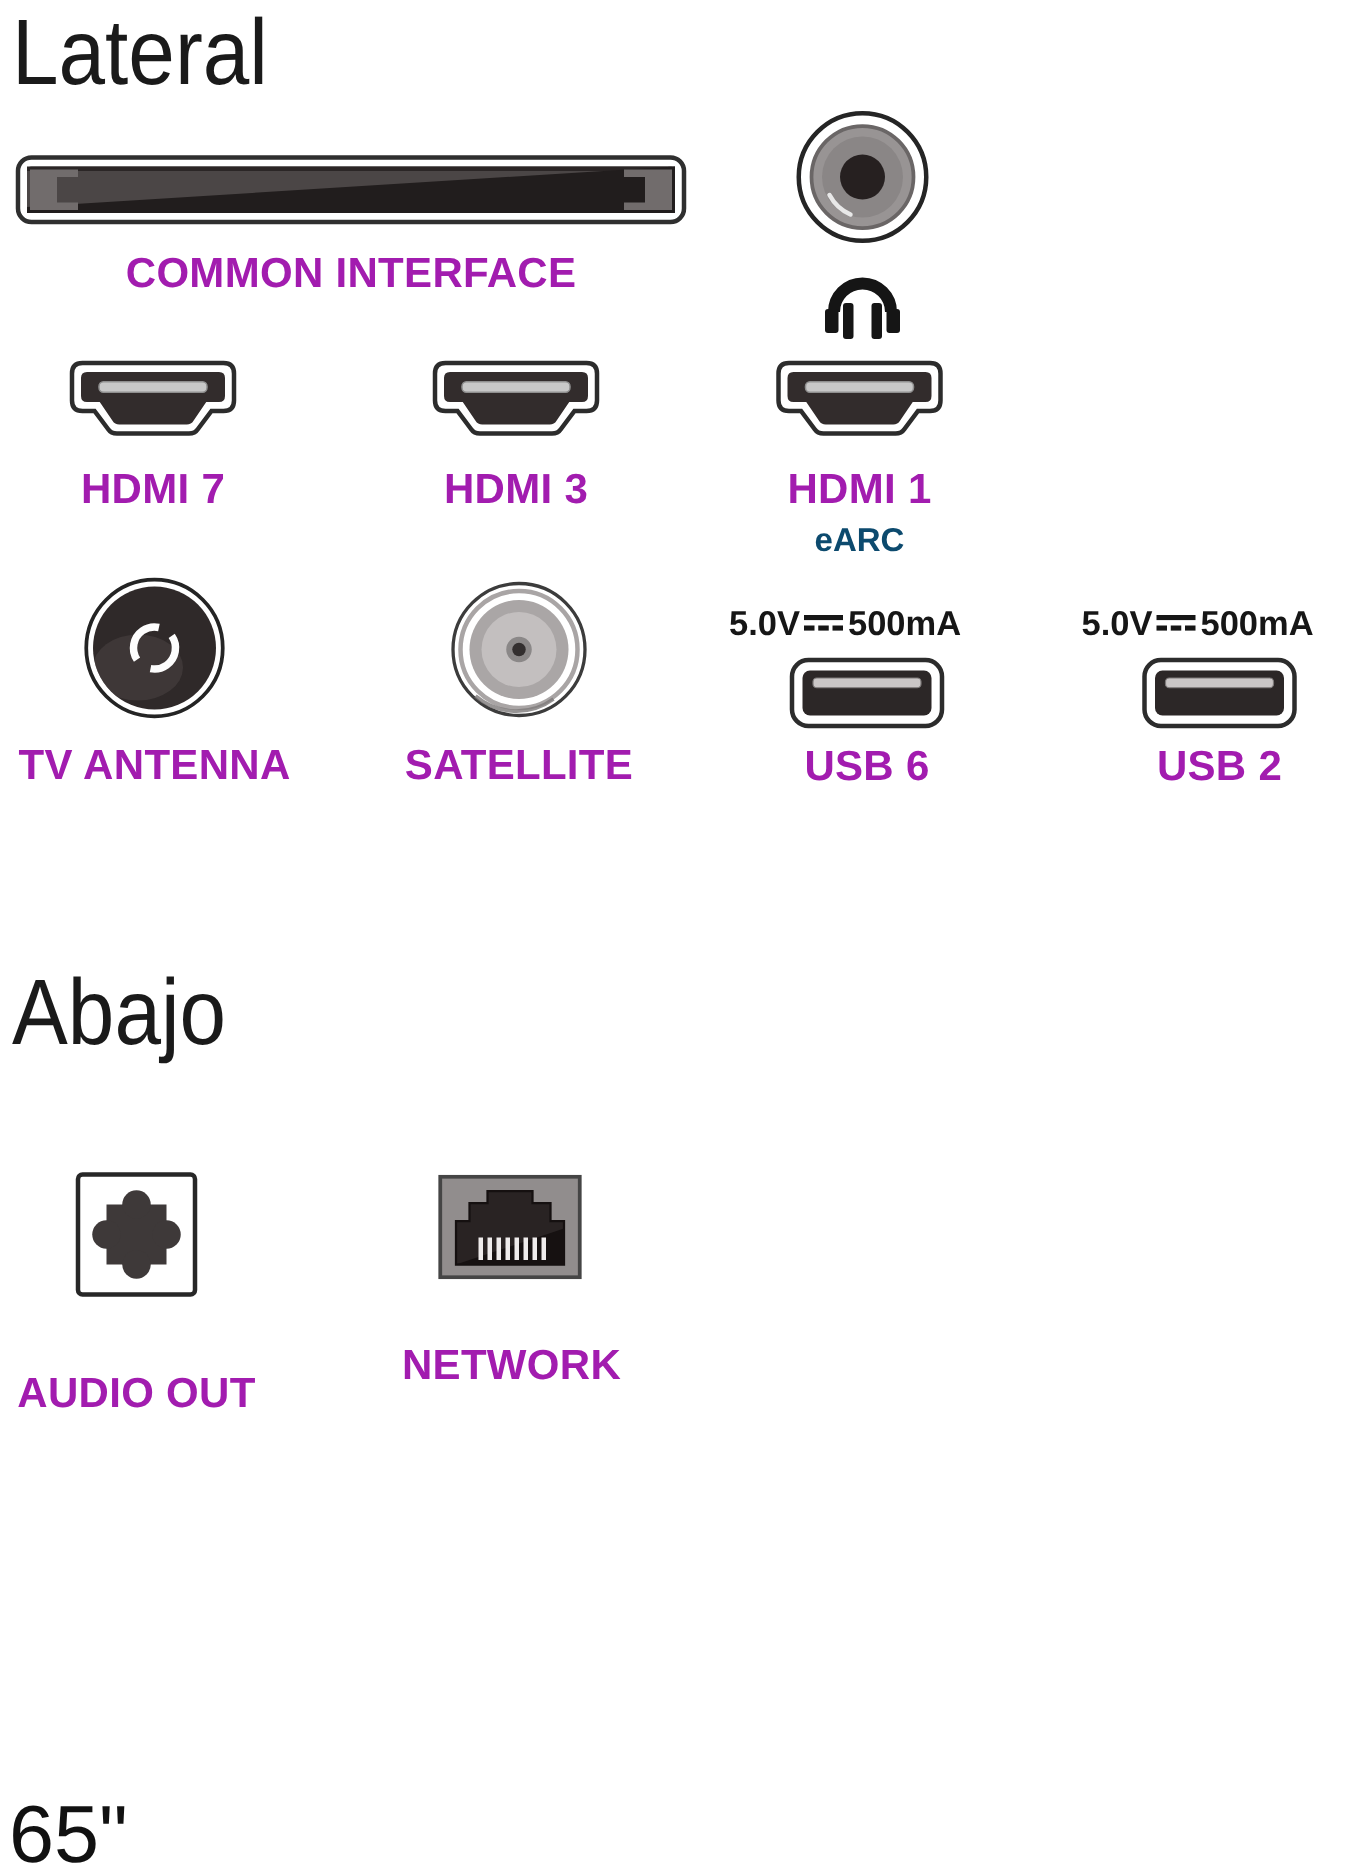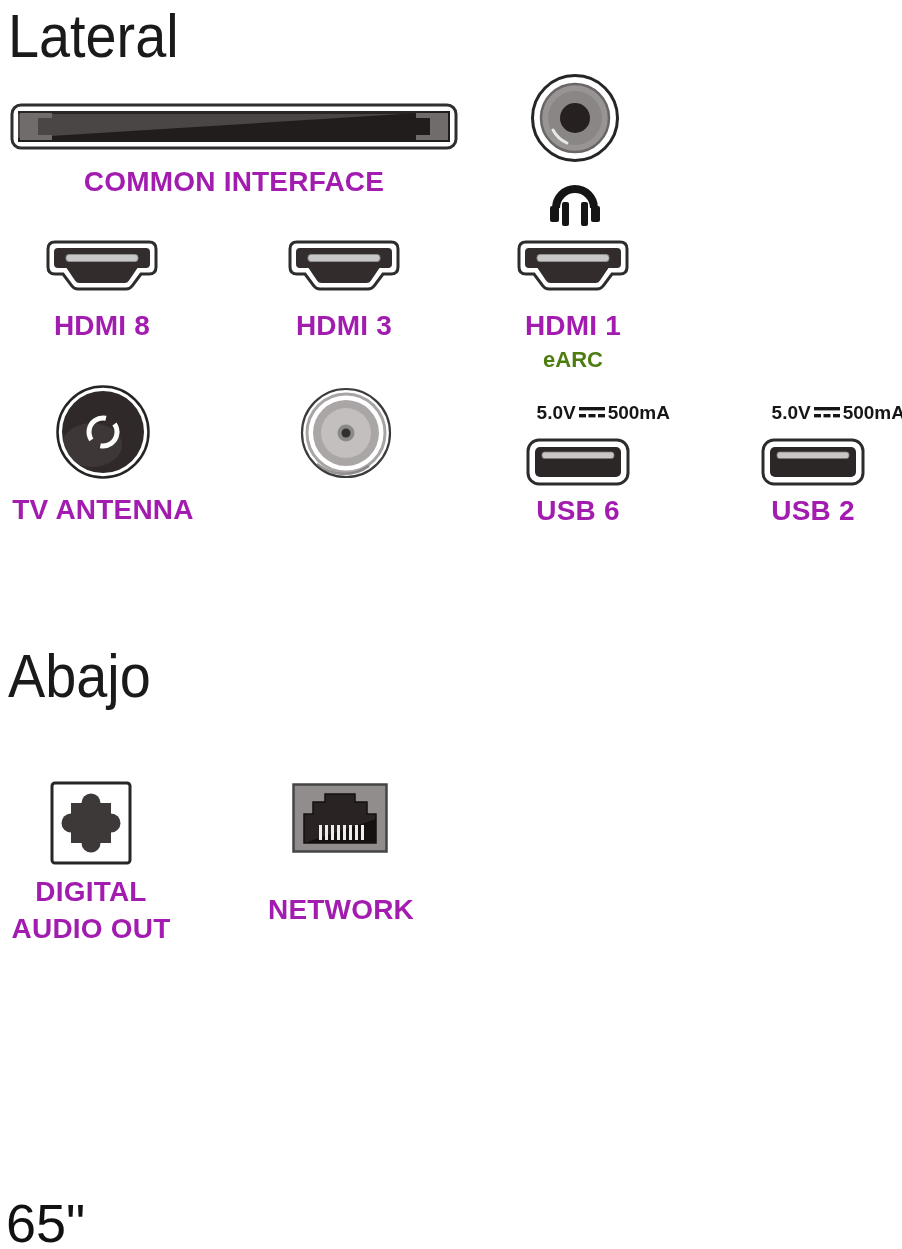--- a/index.html
+++ b/index.html
@@ -13,25 +13,25 @@
   .section-title {
     font-size:62px; font-weight:300; color:#1a1a1a;
     transform:scaleX(.9); transform-origin:left top; letter-spacing:0;
     white-space:nowrap;
   }
   .port-label {
     font-weight:bold; font-size:28px; color:#a21caf; text-align:center;
     letter-spacing:.2px; white-space:nowrap;
   }
   .port-sublabel {
-    font-weight:bold; font-size:22px; color:#4d7c0f; text-align:center;
+    font-weight:bold; font-size:22px; color:#0c4a6e; text-align:center;
     white-space:nowrap;
   }
   .rating {
-    font-weight:bold; font-size:19px; color:#161616; text-align:right;
+    font-weight:bold; font-size:23px; color:#161616; text-align:left;
     white-space:nowrap;
   }
   .rating svg { vertical-align:middle; margin:0 1px 4px 1px; }
   .size-label {
     font-size:54px; font-weight:400; color:#111; white-space:nowrap;
   }
 </style>
 </head>
 <body>
 
@@ -64,21 +64,21 @@
     <rect x="19" y="30" width="7" height="24" rx="2" fill="#151515"></rect>
     <rect x="48" y="34" width="9" height="16" rx="2" fill="#151515"></rect>
     <rect x="38" y="30" width="7" height="24" rx="2" fill="#151515"></rect>
   </svg>
 
   <svg class="abs" style="left:44px; top:239px;" width="116" height="58" viewBox="0 0 116 58">
     <path d="M11,3 H105 Q112,3 112,10 V28 Q112,35 105,35 H97 L88,47 Q86,50 82,50 H34 Q30,50 28,47 L19,35 H11 Q4,35 4,28 V10 Q4,3 11,3 Z" fill="#ffffff" stroke="#2c2c2c" stroke-width="3"></path>
     <path d="M14,9 H102 Q106,9 106,13 V25 Q106,29 102,29 H93.5 L85,41.5 Q83.5,44 80.5,44 H35.5 Q32.5,44 31,41.5 L22.5,29 H14 Q10,29 10,25 V13 Q10,9 14,9 Z" fill="#322c2c"></path>
     <rect x="22" y="15.5" width="72" height="7" rx="3" fill="#c8c8c8" stroke="#8f8f8f" stroke-width="1"></rect>
   </svg>
-  <div class="abs port-label" style="left:44px; top:310px; width:116px;">HDMI 8</div>
+  <div class="abs port-label" style="left:44px; top:310px; width:116px;">HDMI 7</div>
 
   <svg class="abs" style="left:286px; top:239px;" width="116" height="58" viewBox="0 0 116 58">
     <path d="M11,3 H105 Q112,3 112,10 V28 Q112,35 105,35 H97 L88,47 Q86,50 82,50 H34 Q30,50 28,47 L19,35 H11 Q4,35 4,28 V10 Q4,3 11,3 Z" fill="#ffffff" stroke="#2c2c2c" stroke-width="3"></path>
     <path d="M14,9 H102 Q106,9 106,13 V25 Q106,29 102,29 H93.5 L85,41.5 Q83.5,44 80.5,44 H35.5 Q32.5,44 31,41.5 L22.5,29 H14 Q10,29 10,25 V13 Q10,9 14,9 Z" fill="#322c2c"></path>
     <rect x="22" y="15.5" width="72" height="7" rx="3" fill="#c8c8c8" stroke="#8f8f8f" stroke-width="1"></rect>
   </svg>
   <div class="abs port-label" style="left:286px; top:310px; width:116px;">HDMI 3</div>
 
   <svg class="abs" style="left:515px; top:239px;" width="116" height="58" viewBox="0 0 116 58">
     <path d="M11,3 H105 Q112,3 112,10 V28 Q112,35 105,35 H97 L88,47 Q86,50 82,50 H34 Q30,50 28,47 L19,35 H11 Q4,35 4,28 V10 Q4,3 11,3 Z" fill="#ffffff" stroke="#2c2c2c" stroke-width="3"></path>
@@ -103,20 +103,21 @@
 
   <svg class="abs" style="left:299px; top:386px;" width="94" height="94" viewBox="0 0 94 94">
     <circle cx="47" cy="47" r="44" fill="#ffffff" stroke="#3c3c3c" stroke-width="2.2"></circle>
     <circle cx="47" cy="47" r="39" fill="#ffffff" stroke="#a9a5a5" stroke-width="3"></circle>
     <circle cx="47" cy="47" r="33" fill="#aaa6a6"></circle>
     <circle cx="47" cy="47" r="25" fill="#c3bfbf"></circle>
     <circle cx="47" cy="47" r="8.5" fill="#8b8888"></circle>
     <circle cx="47" cy="47" r="4.5" fill="#332f2f"></circle>
     <path d="M18,78 A42,42 0 0 0 70,80" fill="none" stroke="#7d7979" stroke-width="2.5" opacity="0.8"></path>
   </svg>
+  <div class="abs port-label" style="left:250px; top:494px; width:192px;">SATELLITE</div>
 
   <div class="abs rating" style="left:486px; top:402px; width:184px;">
     <span>5.0V</span><svg width="30" height="16" viewBox="0 0 30 16">
         <rect x="2" y="3" width="26" height="3.4" fill="#161616"></rect>
         <rect x="2" y="10" width="7" height="3.4" fill="#161616"></rect>
         <rect x="11.5" y="10" width="7" height="3.4" fill="#161616"></rect>
         <rect x="21" y="10" width="7" height="3.4" fill="#161616"></rect>
       </svg><span>500mA</span>
   </div>
   <svg class="abs" style="left:526px; top:438px;" width="104" height="50" viewBox="0 0 104 50">
@@ -144,21 +145,20 @@
   <div class="abs section-title" style="left:8px; top:640px;">Abajo</div>
 
   <svg class="abs" style="left:50px; top:781px;" width="82" height="84" viewBox="0 0 82 84">
     <rect x="2" y="2" width="78" height="80" rx="3" fill="#ffffff" stroke="#272727" stroke-width="3"></rect>
     <rect x="21" y="22" width="40" height="40" fill="#3e3939"></rect>
     <circle cx="41" cy="22" r="9.5" fill="#3e3939"></circle>
     <circle cx="41" cy="62" r="9.5" fill="#3e3939"></circle>
     <circle cx="21" cy="42" r="9.5" fill="#3e3939"></circle>
     <circle cx="61" cy="42" r="9.5" fill="#3e3939"></circle>
   </svg>
-  <div class="abs port-label" style="left:0px; top:876px; width:182px;">DIGITAL</div>
   <div class="abs port-label" style="left:0px; top:913px; width:182px;">AUDIO OUT</div>
 
   <svg class="abs" style="left:292px; top:783px;" width="96" height="70" viewBox="0 0 96 70">
     <rect x="1.5" y="1.5" width="93" height="67" fill="#918d8d" stroke="#454545" stroke-width="2.5"></rect>
     <path d="M12,60 V31 H21 V19 H33 V11 H63 V19 H75 V31 H84 V60 Z" fill="#292323" stroke="#151010" stroke-width="1.5"></path>
     <path d="M12,60 L84,36 L84,60 Z" fill="#161111"></path>
     <g fill="#efecec">
       <rect x="27" y="42" width="3" height="15"></rect>
       <rect x="33" y="42" width="3" height="15"></rect>
       <rect x="39" y="42" width="3" height="15"></rect>

